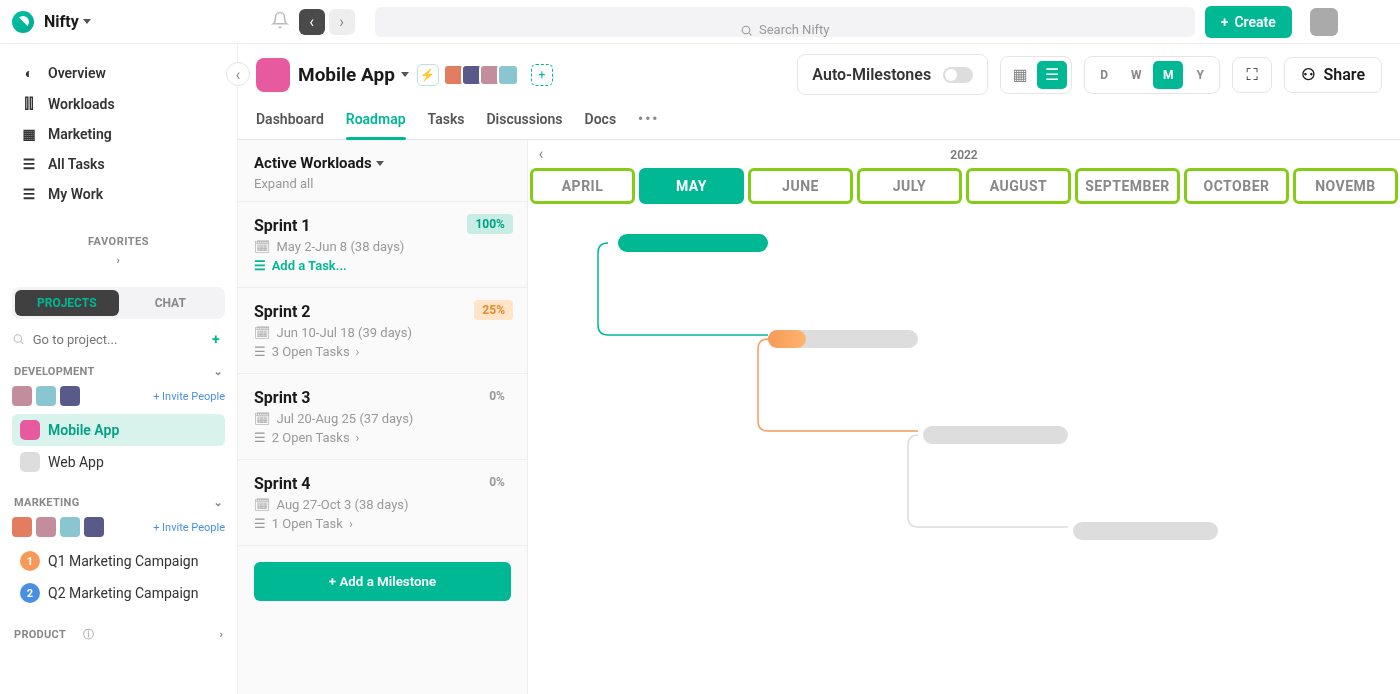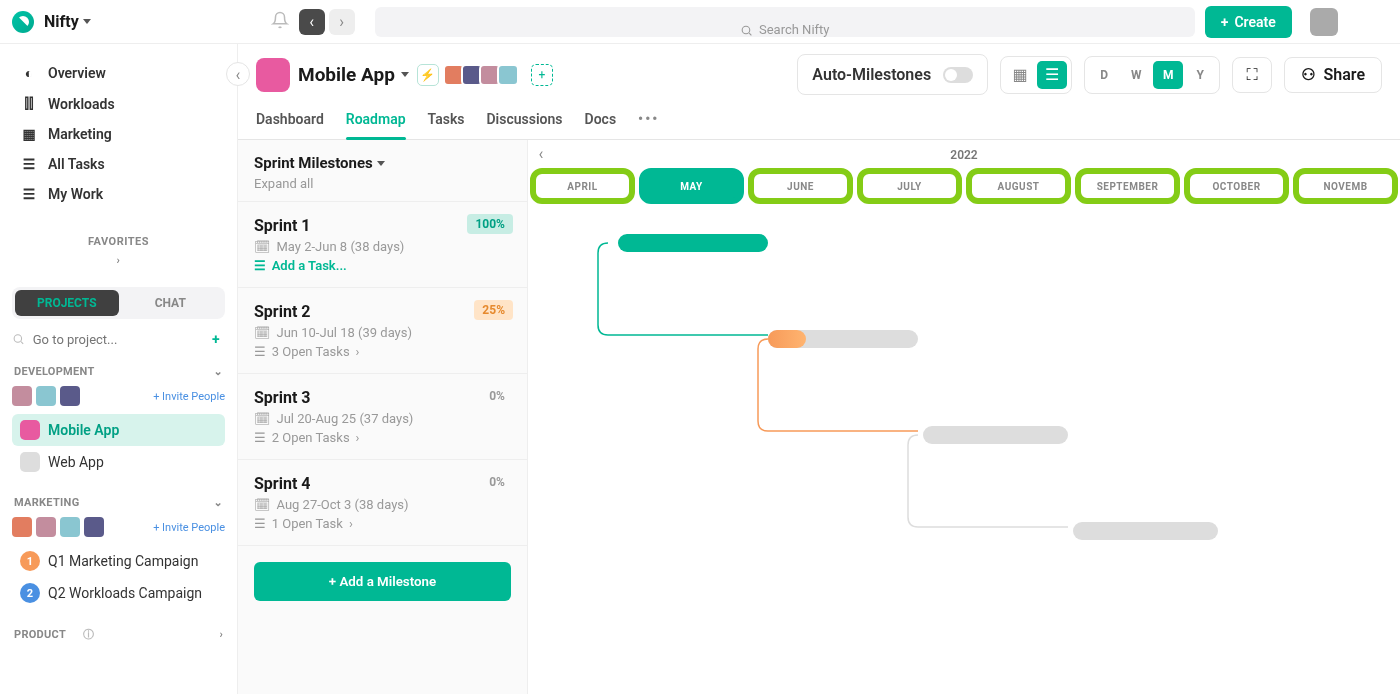--- a/index.html
+++ b/index.html
@@ -87,21 +87,21 @@
 .milestone .addt { color:#00b894; font-weight:600;}
 .pct { position:absolute; right:14px; top:12px; font-size:12px; font-weight:700; padding:3px 8px; border-radius:4px;}
 .pct.p100{ background:#c7ede4; color:#00a084;}
 .pct.p25{ background:#ffe4c7; color:#e68a2e;}
 .pct.p0{ color:#999;}
 .add-mile { margin:16px; background:#00b894; color:#fff; border:none; border-radius:6px; padding:12px; font-weight:600; }
 
 .gantt { flex:1; position:relative; overflow:hidden;}
 .yr-lbl { position:absolute; top:8px; left:0; right:0; text-align:center; color:#777; font-size:12px; font-weight:600;}
 .months { position:absolute; top:28px; left:0; right:0; display:flex; height:36px;}
-.month { flex:1; border:6px solid #84cc16; margin:0 2px; border-radius:12px; display:flex; align-items:center; justify-content:center; font-size:10px; font-weight:700; color:#888; letter-spacing:.5px;}
+.month { flex:1; border:3px solid #84cc16; margin:0 2px; border-radius:6px; display:flex; align-items:center; justify-content:center; font-size:14px; font-weight:700; color:#888; letter-spacing:.5px;}
 .month.active { background:#00b894; color:#fff; border-color:#00b894;}
 .rows { position:absolute; top:70px; left:0; right:0;}
 .row { height:96px; position:relative;}
 .bar { position:absolute; height:18px; border-radius:9px; top:24px;}
 .bar.green{ background:#00b894;}
 .bar.gray{ background:#ddd;}
 .bar.og { background:linear-gradient(90deg,#f79a59,#ffb470);}
 .collapse-g { position:absolute; left:4px; top:4px; width:18px; height:18px; display:flex; align-items:center;justify-content:center; color:#888;}
 svg.con { position:absolute; overflow:visible; pointer-events:none;}
 </style>
@@ -207,21 +207,21 @@
     <div class="mini-av" style="background:#8ac6d1"></div>
     <div class="mini-av" style="background:#5a5a8a"></div>
     <span class="invite">+ Invite People</span>
   </div>
   <div class="proj-item">
         <span class="circbadge orange">1</span>
         <span>Q1 Marketing Campaign</span>
       </div>
   <div class="proj-item">
         <span class="circbadge blue">2</span>
-        <span>Q2 Workloads Campaign</span>
+        <span>Q2 Marketing Campaign</span>
       </div>
 
   <div class="section-hdr" style="margin-top:14px">
         <span>PRODUCT</span> 
         <span style="color:#bbb">ⓘ</span>
         <span style="margin-left:auto">›</span>
       </div>
 </div>
 
 <div class="main">
@@ -272,21 +272,21 @@
       <div class="t">Docs</div>
       <div class="t more">•••</div>
     </div>
   </div>
 
   <div class="content">
 
     <div class="leftcol">
       <div class="lc-hdr">
         <div class="ttl">
-              <span>Sprint Milestones</span> 
+              <span>Active Workloads</span> 
               <span class="chev-down"></span>
             </div>
         <div class="exp">Expand all</div>
       </div>
 
       <div class="milestone">
         <div class="name">Sprint 1</div>
         <div class="meta">
               <span>🗓</span>
               <span>May 2-Jun 8 (38 days)</span>

